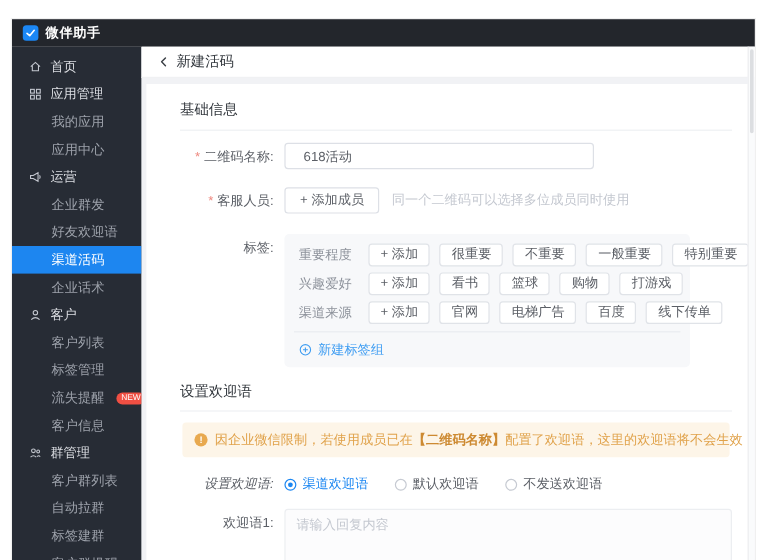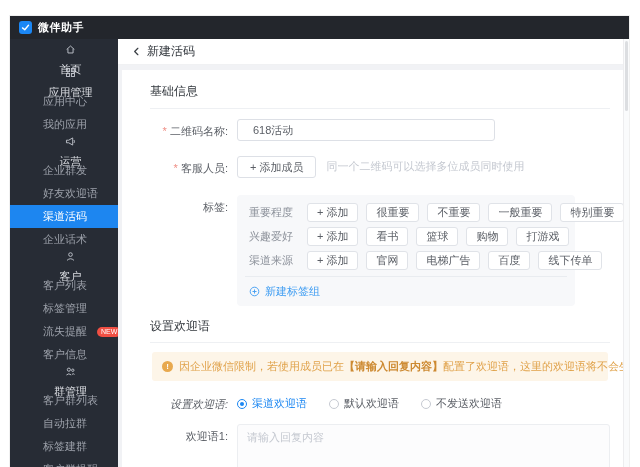--- a/index.html
+++ b/index.html
@@ -12,21 +12,21 @@
   .topbar{height:23px;background:#23262c;display:flex;align-items:center;padding-left:9px;gap:6px;}
   .logo-box{width:13px;height:13px;background:#1b87f5;border-radius:3px;display:flex;
             align-items:center;justify-content:center;flex:none;}
   .logo-text{color:#fff;font-size:11px;font-weight:bold;letter-spacing:.5px;}
 
   
   .body{display:flex;height:436px;}
   .sidebar{width:108px;background:#272c35;padding-top:5px;flex:none;overflow:hidden;}
   .side-item{height:23px;display:flex;align-items:center;padding-left:13px;gap:7px;
              font-size:11px;color:#9da2ab;cursor:pointer;white-space:nowrap;}
-  .side-item.top,.side-item.section{color:#dcdee3;flex-direction:column;}
+  .side-item.top,.side-item.section{color:#dcdee3;}
   .side-item.sub{padding-left:33px;}
   .side-item.active{background:#1d86f0;color:#fff;}
   .s-icon{width:12px;height:12px;display:flex;align-items:center;justify-content:center;color:#c3c7cf;}
   .s-badge{background:#f04f43;color:#fff;font-size:7px;line-height:10px;padding:0 4px;
            border-radius:5px;margin-left:3px;}
 
   .main{flex:1;background:#f1f2f5;display:flex;flex-direction:column;min-width:0;position:relative;justify-content:center;}
   .main-header{height:25px;background:#fff;display:flex;align-items:center;gap:5px;
                padding-left:13px;font-size:12px;color:#32373d;border-bottom:1px solid #f0f1f3;flex:none;}
   .content{flex:1;padding:5px 5px 3px 4px;overflow:hidden;}
@@ -40,21 +40,21 @@
           color:#5b5f66;line-height:24px;white-space:nowrap;}
   .flabel.req::before{content:"* ";color:#ef8d84;}
 
   .row-qr{margin-top:10px;}
   .txt-input{width:226px;height:20px;border:1px solid #dde0e6;border-radius:3px;font-size:11px;
              color:#5b5f66;padding:0 15px;outline:none;font-family:inherit;background:#fff;}
 
   .row-staff{margin-top:13px;}
   .btn{border:1px solid #dde0e6;background:#fff;border-radius:3px;font-size:11px;color:#5b5f66;
        padding:3px 12px;line-height:14px;cursor:pointer;font-family:inherit;white-space:nowrap;}
-  .hint{font-size:11px;color:#c4c8d0;line-height:22px;margin-left:10px;white-space:nowrap;font-family:Liberation Mono, monospace;}
+  .hint{font-size:11px;color:#c4c8d0;line-height:22px;margin-left:10px;white-space:nowrap;}
 
   .row-tags{margin-top:15px;}
   .tag-panel{background:#f7f8fa;border-radius:4px;width:338px;padding:8px 12px 7px 12px;box-sizing:border-box;}
   .tag-row{display:flex;align-items:center;margin-bottom:5px;}
   .tag-row-name{width:58px;flex:none;font-size:11px;color:#8d929b;white-space:nowrap;}
   .tag-btn{border:1px solid #e0e3e8;background:#fff;border-radius:3px;font-size:11px;color:#5b5f66;
            padding:2px 9px;line-height:13px;margin-right:8px;cursor:pointer;font-family:inherit;white-space:nowrap;}
   .panel-divider{height:1px;background:#e9ecf0;margin:6px -4px 7px -4px;}
   .new-tag-link{display:flex;align-items:center;gap:5px;font-size:11px;color:#3f9df2;
                 cursor:pointer;width:max-content;}
@@ -116,24 +116,24 @@
                   <rect x="1.6" y="1.6" width="3.4" height="3.4"></rect>
                   <rect x="7" y="1.6" width="3.4" height="3.4"></rect>
                   <rect x="1.6" y="7" width="3.4" height="3.4"></rect>
                   <rect x="7" y="7" width="3.4" height="3.4"></rect>
                 </g>
               </svg>
             </span>
             <span class="s-label">应用管理</span>
           </div>
           <div class="side-item sub">
+            <span class="s-label">我的应用</span>
+          </div>
+          <div class="side-item sub">
             <span class="s-label">应用中心</span>
-          </div>
-          <div class="side-item sub">
-            <span class="s-label">我的应用</span>
           </div>
           <div class="side-item section">
             <span class="s-icon">
               <svg viewBox="0 0 12 12" width="11" height="11">
                 <g fill="none" stroke="currentColor" stroke-width="1">
                   <path d="M1.6 4.6 H4 L8.4 2.1 V9.9 L4 7.4 H1.6 Z"></path>
                   <path d="M9.8 4.4 Q10.9 6 9.8 7.6"></path>
                 </g>
               </svg>
             </span>
@@ -269,21 +269,21 @@
                   <span>新建标签组</span>
                 </div>
               </div>
             </div>
 
             <div class="section-title" style="padding-top:12px;margin-bottom:7px;">设置欢迎语</div>
             <div class="divider"></div>
 
             <div class="row-warning">
               <span class="warn-icon">!</span>
-              <span class="warn-text"><span>因企业微信限制，若使用成员已在</span><b>【请输入回复内容】</b><span>配置了欢迎语，这里的欢迎语将不会生效</span></span>
+              <span class="warn-text"><span>因企业微信限制，若使用成员已在</span><b>【二维码名称】</b><span>配置了欢迎语，这里的欢迎语将不会生效</span></span>
             </div>
 
             <div class="form-row row-mode">
               <span class="flabel" style="line-height:14px;font-style:italic;">设置欢迎语:</span>
               <div class="radio-group">
                   <span class="radio-opt selected">
                     <span class="radio-circle"></span>
                     <span>渠道欢迎语</span>
                   </span>
                   <span class="radio-opt">

